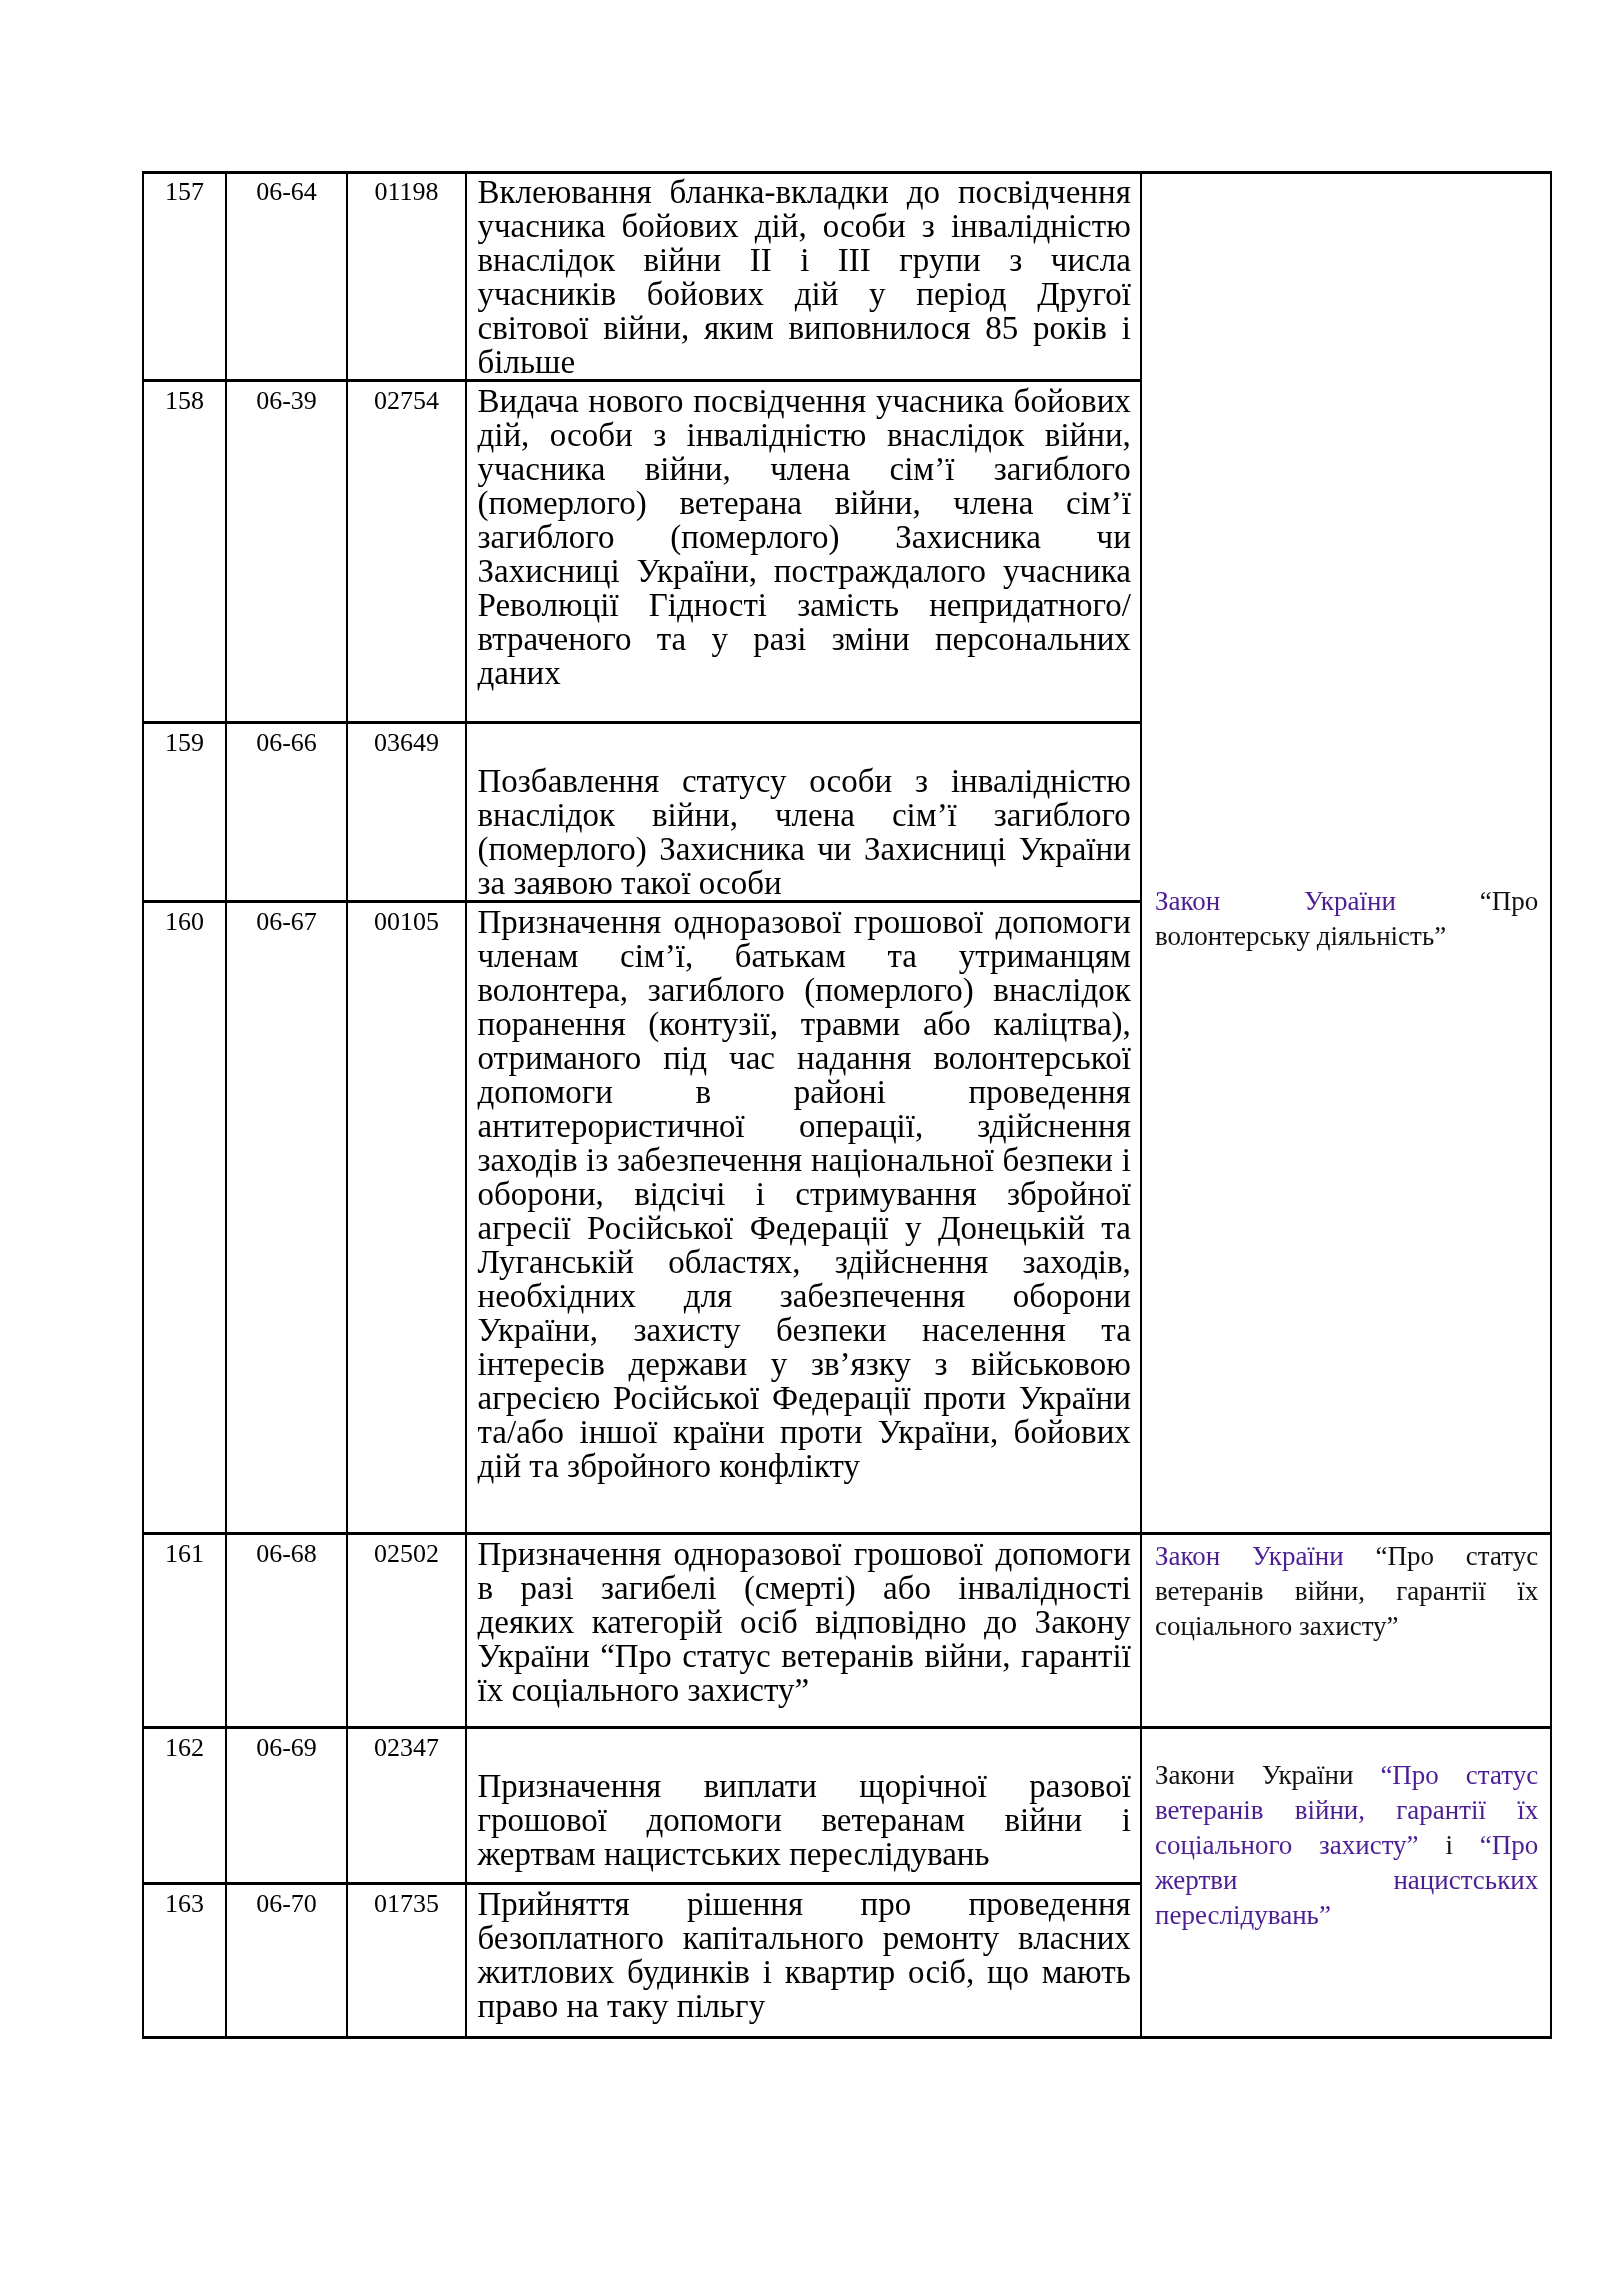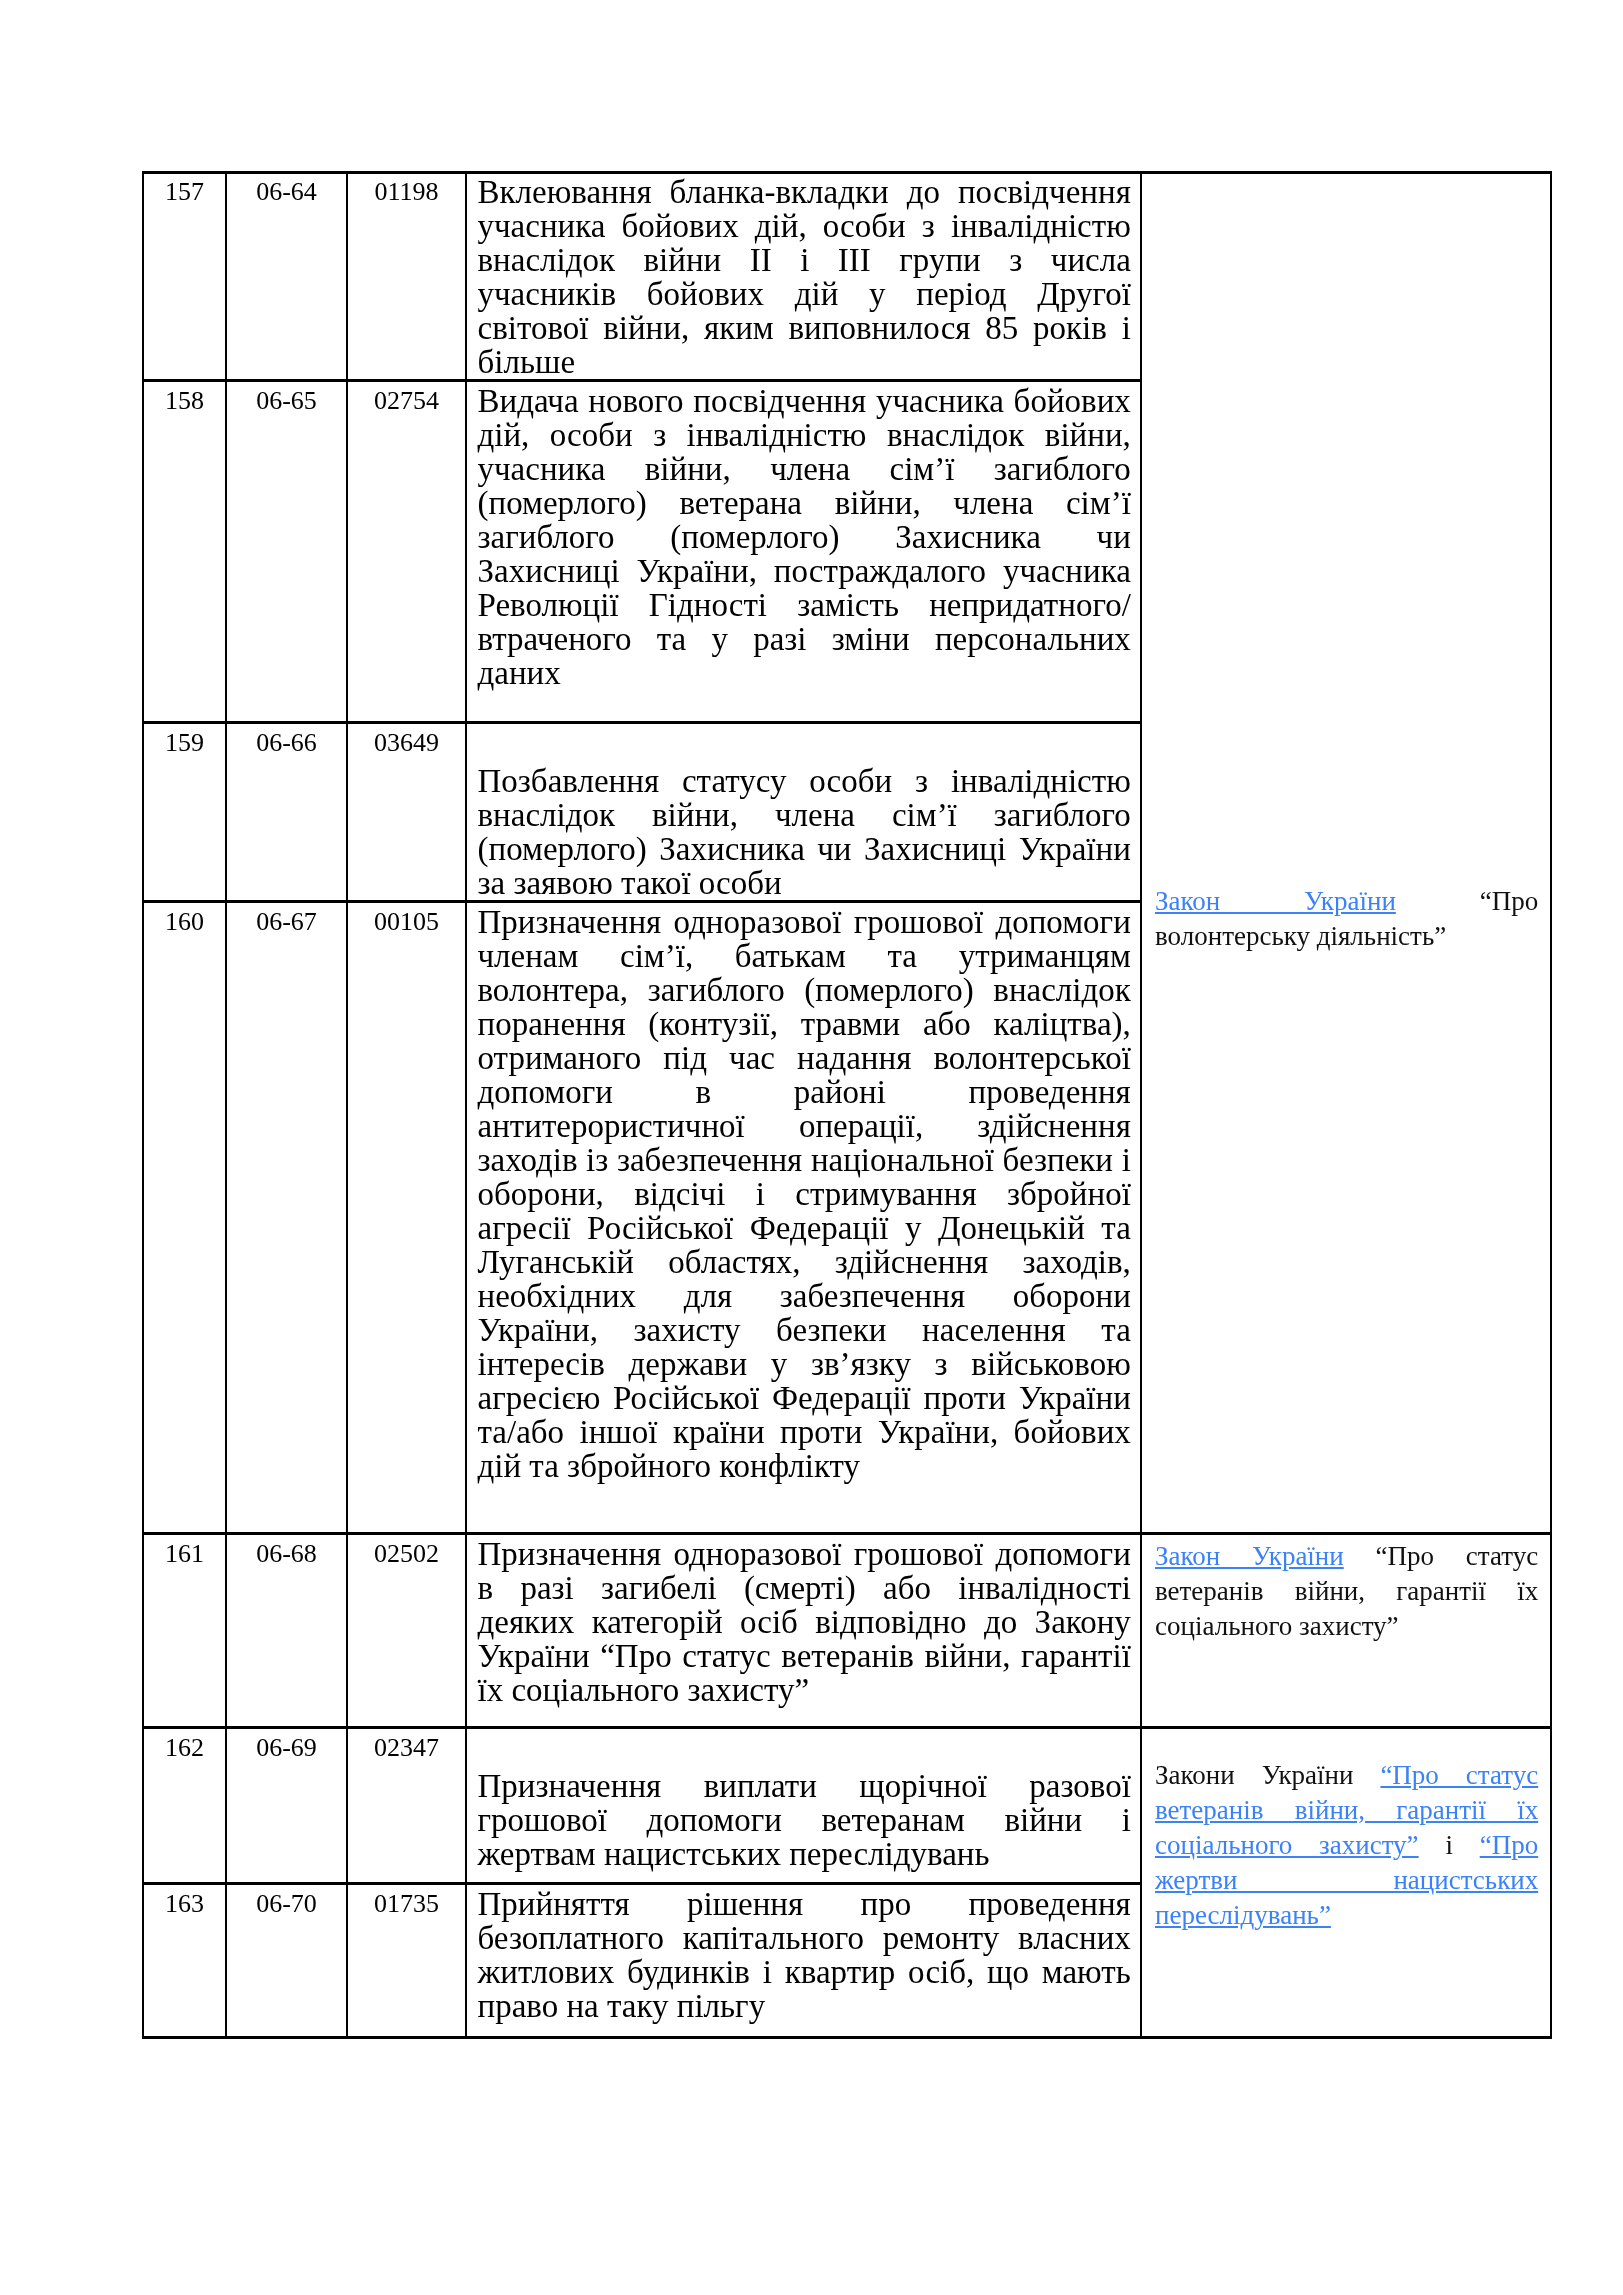--- a/index.html
+++ b/index.html
@@ -50,22 +50,21 @@
   td.cell-legal {
     font-size: 27px;
     line-height: 35px;
     text-align: justify;
     padding: 3.9px 11.8px 0 13px;
   }
   td.cell-legal.pad-mid { padding-top: 710px; }
   td.cell-legal.pad-top { padding-top: 29px; margin-left: 8px; }
 
   a.law-link {
-    color: #3b82f6;
-    text-decoration: underline;
+    color: #4c1d95;
     cursor: pointer;
   }
   span.legal-plain { color: #111111; }
 </style>
 </head>
 <body>
 
 <div class="page">
 
   <table class="services-table">
@@ -83,21 +82,21 @@
         <td class="cell-code">06-64</td>
         <td class="cell-code">01198</td>
         <td class="cell-desc">Вклеювання бланка-вкладки до посвідчення учасника бойових дій, особи з інвалідністю внаслідок війни ІІ і ІІІ групи з числа учасників бойових дій у період Другої світової війни, яким виповнилося 85 років і більше</td>
         <td class="cell-legal pad-mid" rowspan="4">
           <a class="law-link">Закон України</a><span class="legal-plain"> “Про волонтерську діяльність”</span>
         </td>
       </tr>
 
       <tr style="height:342px">
         <td class="cell-num">158</td>
-        <td class="cell-code">06-65</td>
+        <td class="cell-code">06-39</td>
         <td class="cell-code">02754</td>
         <td class="cell-desc">Видача нового посвідчення учасника бойових дій, особи з інвалідністю внаслідок війни, учасника війни, члена сім’ї загиблого (померлого) ветерана війни, члена сім’ї загиблого (померлого) Захисника чи Захисниці України, постраждалого учасника Революції Гідності замість непридатного/втраченого та у разі зміни персональних даних</td>
       </tr>
 
       <tr style="height:149px">
         <td class="cell-num">159</td>
         <td class="cell-code">06-66</td>
         <td class="cell-code">03649</td>
         <td class="cell-desc pad-top">Позбавлення статусу особи з інвалідністю внаслідок війни, члена сім’ї загиблого (померлого) Захисника чи Захисниці України за заявою такої особи</td>
       </tr>

